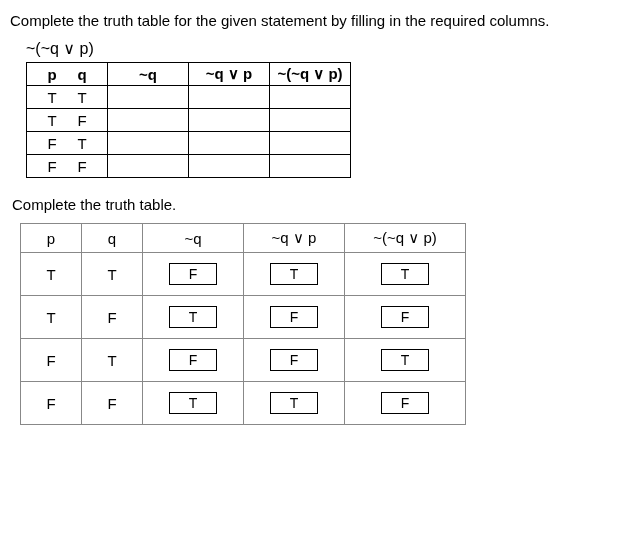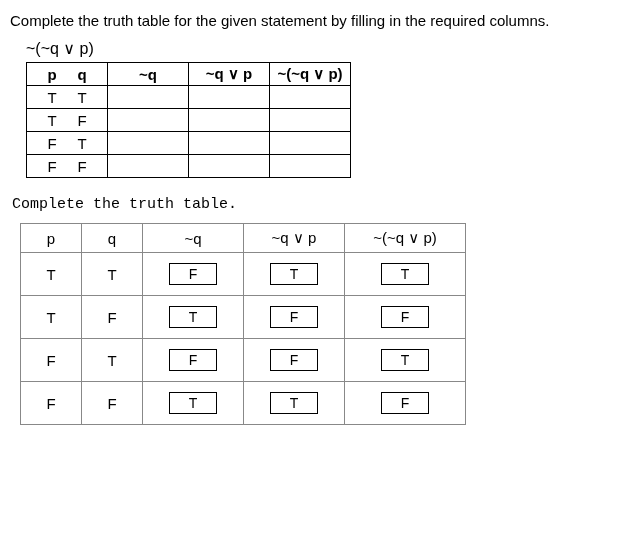--- a/index.html
+++ b/index.html
@@ -43,21 +43,20 @@
   .t1 .pq-inner {
     display: flex;
     justify-content: space-around;
     padding: 0 10px;
     font-weight: bold;
   }
   .t1 td .pq-inner { font-weight: normal; }
 
   .sub {
     margin: 12px 0 10px 2px;
-    font-family: Liberation Mono, monospace;
   }
 
   .t2-wrap {
     margin-left: 10px;
   }
   table.t2 {
     border-collapse: collapse;
   }
   table.t2 th, table.t2 td {
     border: 1px solid #888;

